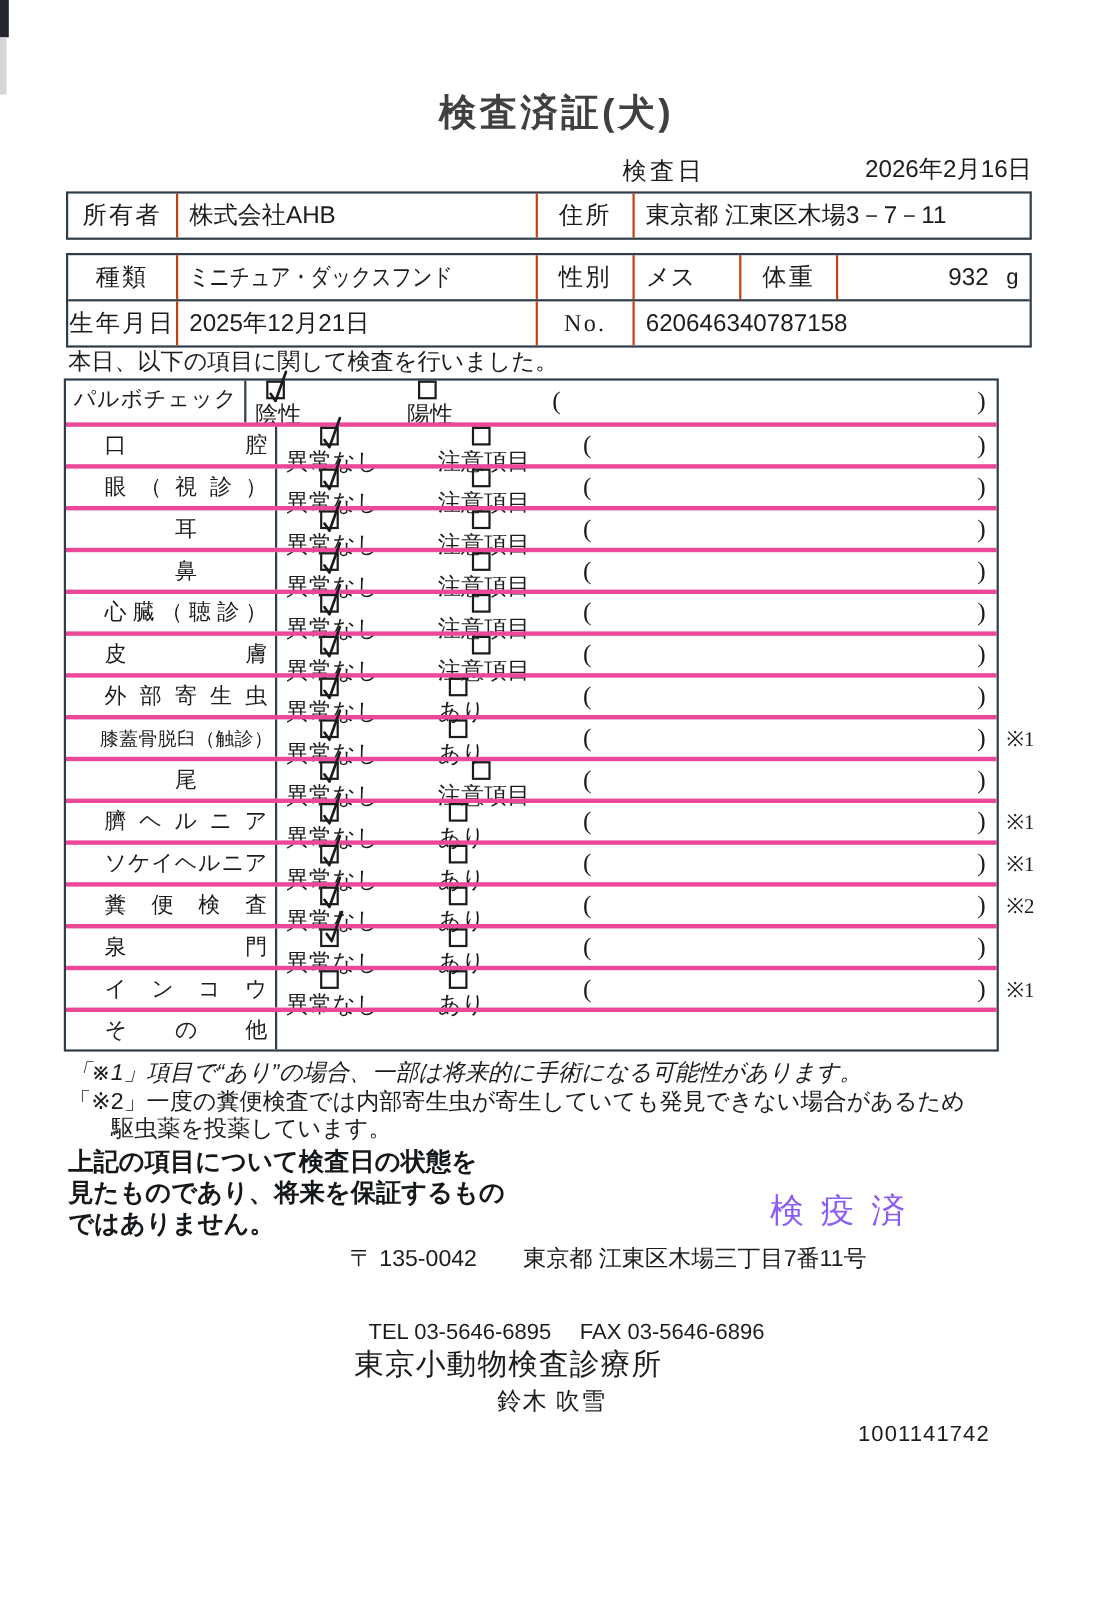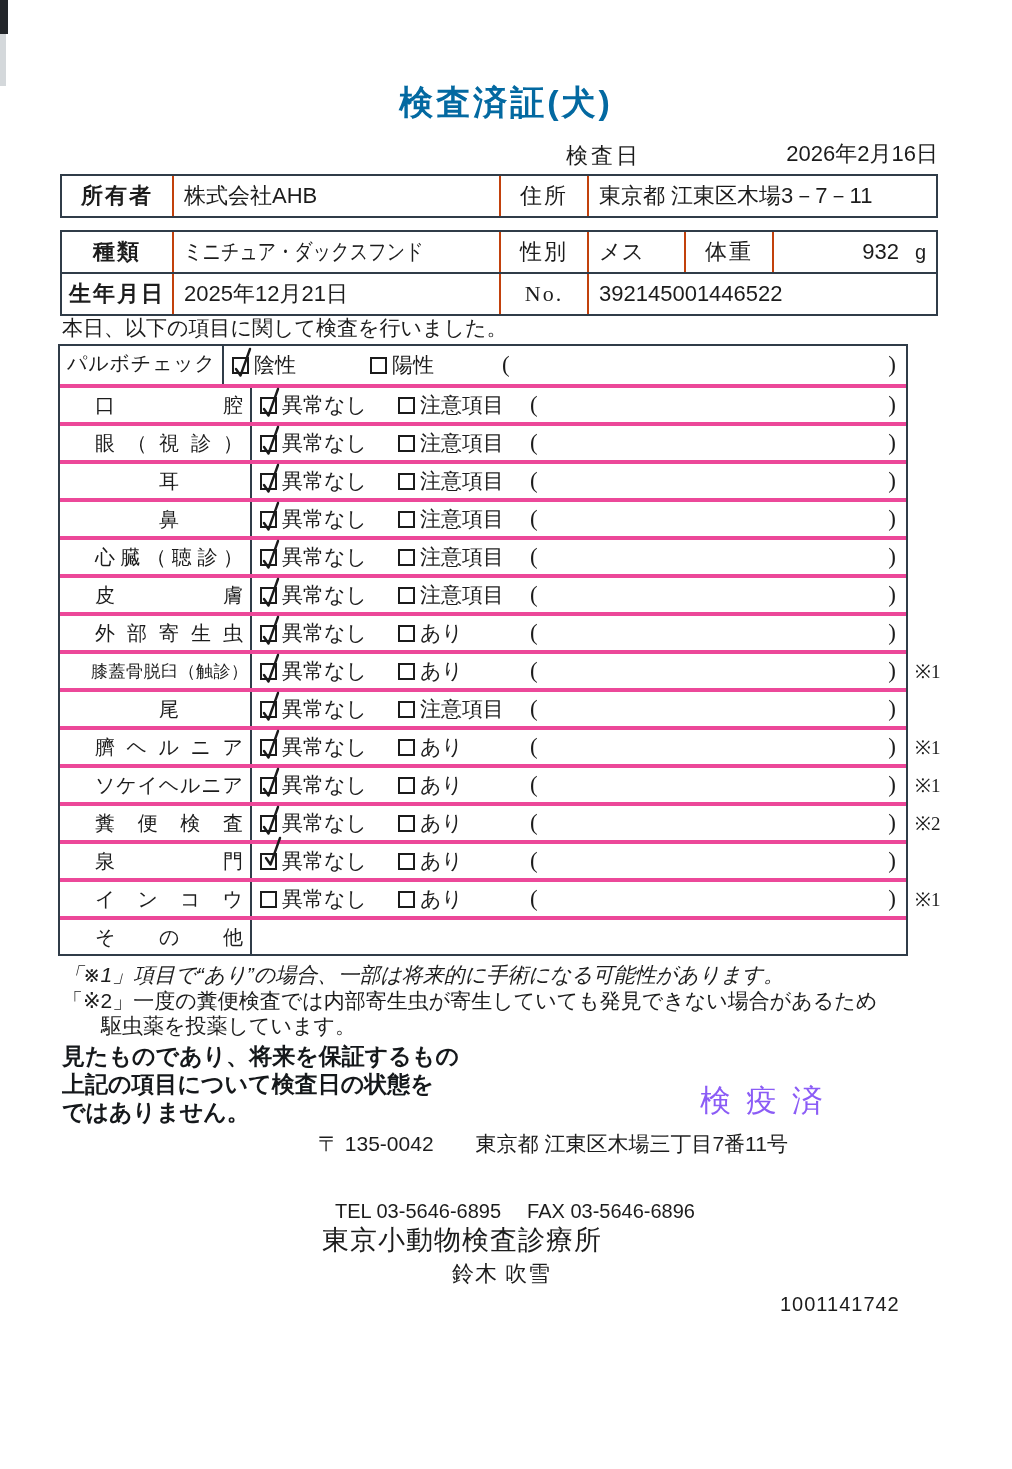--- a/index.html
+++ b/index.html
@@ -13,41 +13,41 @@
   }
   .page { position:absolute; inset:0; }
 
   
   .scan-mark  { position:absolute; left:0; top:0;  width:8px; height:34px; background:#23262a; }
   .scan-mark2 { position:absolute; left:0; top:34px; width:6px; height:52px; background:#d4d8db; }
 
   .title {
     position:absolute; top:80px; left:0; width:100%;
     text-align:center; font-size:34px; font-weight:bold; letter-spacing:3px;
-    color:#0369a1;
+    color:#404040;
   }
 
   .insp-label { position:absolute; top:141px; left:566px; font-size:22px; letter-spacing:3px; }
   .insp-date  { position:absolute; top:139px; right:74px; font-size:22px; }
 
   
   .tbl {
     position:absolute; display:flex; box-sizing:border-box;
     border:2px solid #303c48; background:#fff;
   }
   .tbl .c {
     box-sizing:border-box; border-left:2px solid #c2410c;
     display:flex; align-items:center; font-size:22px; padding:0 10px;
     white-space:nowrap; overflow:visible;
   }
   .tbl .c:first-child { border-left:none; }
   .tbl .lab { justify-content:center; padding:0 4px; letter-spacing:2px; }
 
   .tbl-owner { left:60px; top:174px; width:878px; height:44px; }
-  .w-label { width:110px;font-weight:bold; } .w-val { width:327px; } .w-small { width:88px; }
+  .w-label { width:98px; } .w-val { width:327px; } .w-small { width:88px; }
   .w-rest { flex:1; }
 
   .tbl-pet { left:60px; top:230px; width:878px; height:86px; flex-direction:column; }
   .tbl-pet .row { display:flex; flex:1; }
   .tbl-pet .row + .row { border-top:2px solid #303c48; }
   .w-sex { width:97px; }
   .breed-inner { display:inline-block; transform:scaleX(0.82); transform-origin:left center; letter-spacing:0; }
   .weight-cell { justify-content:flex-end; }
   .weight-unit { margin-left:16px; font-size:20px; }
   .no-label { font-size:20px; letter-spacing:0;font-family:Liberation Serif, serif; }
@@ -62,21 +62,21 @@
   .crow { display:flex; height:38px; box-sizing:border-box; position:relative; }
   .crow + .crow { border-top:4px solid #ec4899;padding-left:28px; }
   .clabel {
     width:164px; box-sizing:border-box; border-right:2px solid #303c48;
     padding:0 7px; font-size:20px; line-height:35px; white-space:nowrap;
     text-align:justify; text-align-last:justify; overflow:hidden;
   }
   .clabel.single { text-align:center; text-align-last:center; }
   .clabel.tight  { font-size:17px; letter-spacing:-1px; padding:0 3px; }
   .cbody { flex:1; position:relative; }
-  .opt { position:absolute; top:0; height:100%; display:flex; align-items:center; font-size:21px; }
+  .opt { position:absolute; top:0; height:100%; display:flex; align-items:center; font-size:21px;flex-direction:column; }
   .opt1 { left:8px; } .opt2 { left:146px; }
   .cb {
     position:relative; width:17px; height:17px; box-sizing:border-box;
     border:2px solid #1b1b1b; margin-right:5px; background:transparent; flex:none;
   }
   .cb svg { position:absolute; left:-4px; top:-13px; width:26px; height:34px; display:none; pointer-events:none; }
   .cb.checked svg { display:block; }
   .cb.raised svg { top:-20px; left:-2px; }
   .po { position:absolute; left:278px; top:50%; transform:translateY(-50%); font-size:23px; }
   .pc { position:absolute; right:10px; top:50%; transform:translateY(-50%); font-size:23px; }
@@ -129,21 +129,21 @@
       <div class="c lab w-small">体重</div>
       <div class="c w-rest weight-cell">
         <span>932</span>
         <span class="weight-unit">g</span>
       </div>
     </div>
     <div class="row">
       <div class="c lab w-label">生年月日</div>
       <div class="c w-val">2025年12月21日</div>
       <div class="c lab w-small no-label">No.</div>
-      <div class="c w-rest">392145001446522</div>
+      <div class="c w-rest">620646340787158</div>
     </div>
   </div>
 
   <div class="intro">本日、以下の項目に関して検査を行いました。</div>
 
   <div class="check-tbl">
     <div class="crow">
       <div class="clabel">パルボチェック</div>
       <div class="cbody">
         <span class="opt opt1">
@@ -496,22 +496,22 @@
       </div>
 
     </div>
   </div>
 
   <div class="fn1">「※1」項目で“あり”の場合、一部は将来的に手術になる可能性があります。</div>
   <div class="fn2">「※2」一度の糞便検査では内部寄生虫が寄生していても発見できない場合があるため</div>
   <div class="fn3">駆虫薬を投薬しています。</div>
 
   <div class="disc">
+    <div>上記の項目について検査日の状態を</div>
     <div>見たものであり、将来を保証するもの</div>
-    <div>上記の項目について検査日の状態を</div>
     <div>ではありません。</div>
   </div>
 
   <div class="stamp">検疫済</div>
 
   <div class="postal">
     <span>〒 135-0042</span>
     <span class="addr">東京都 江東区木場三丁目7番11号</span>
   </div>
 

